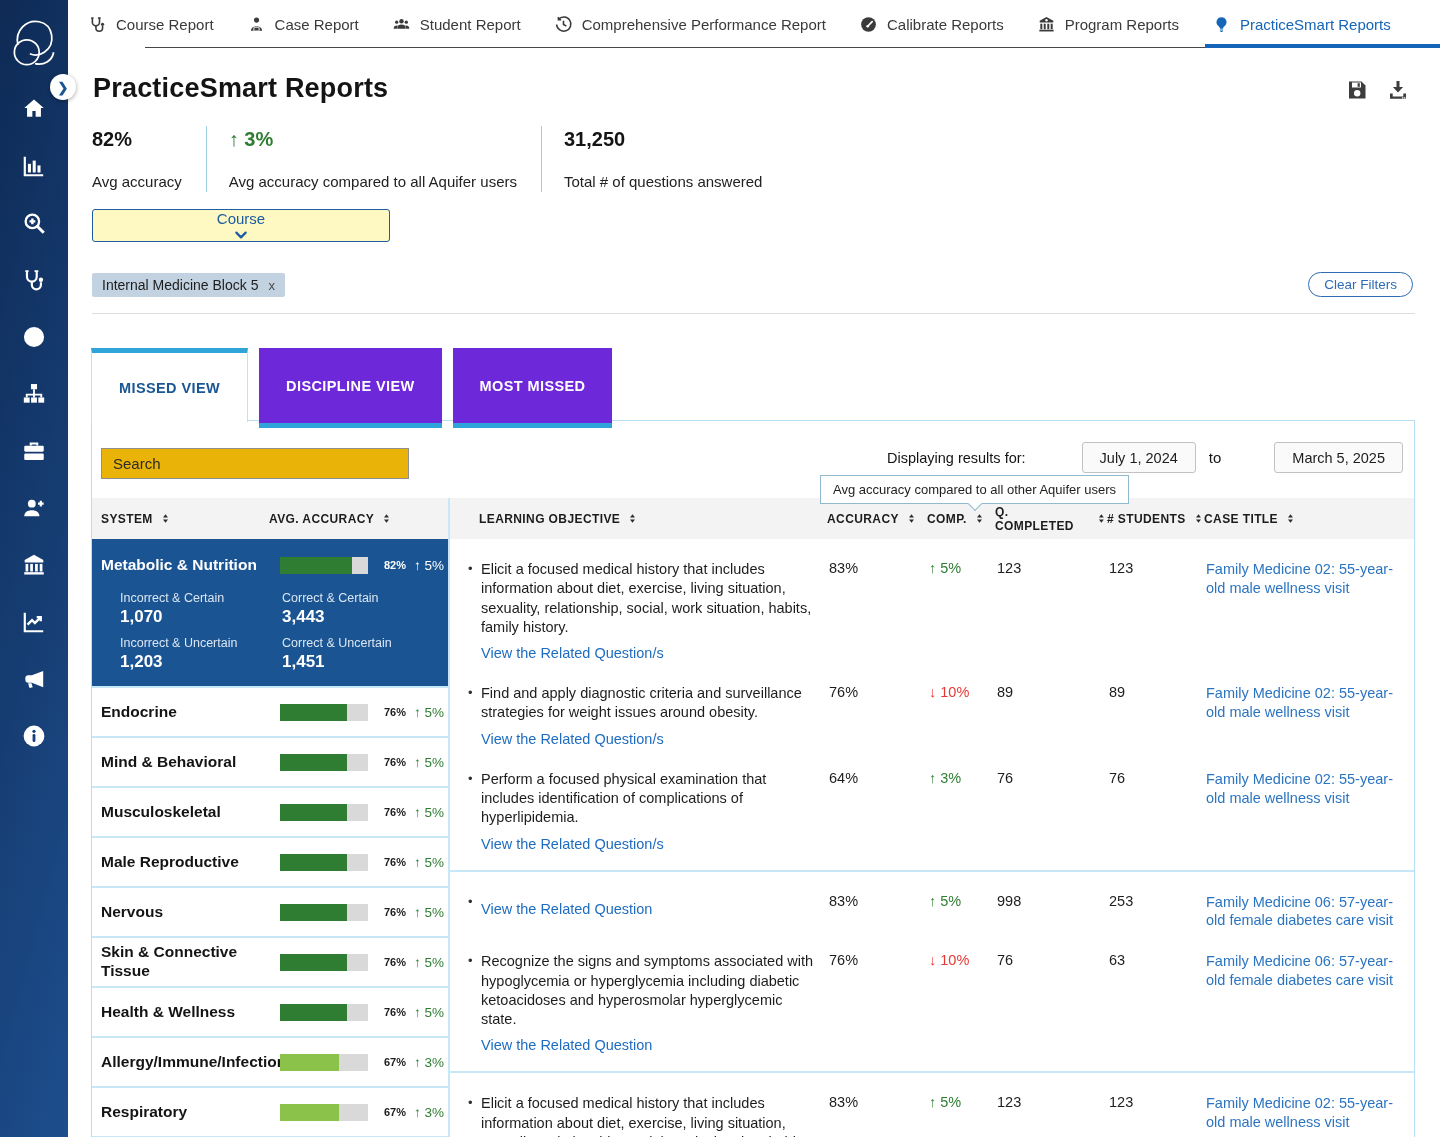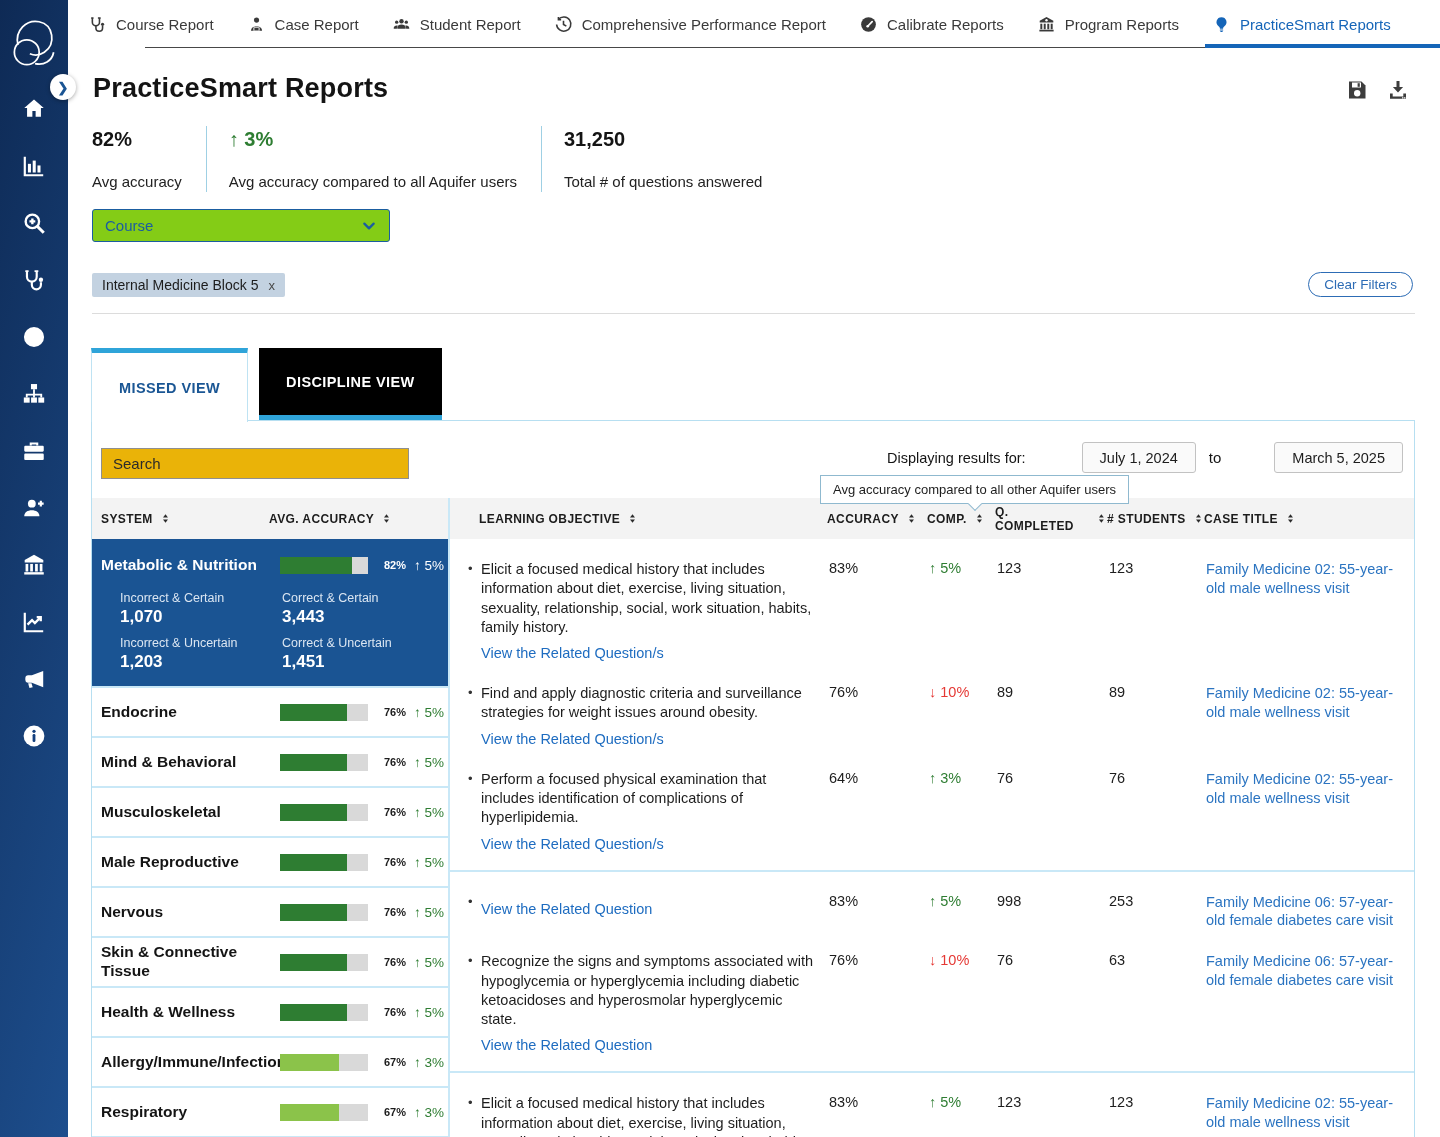--- a/index.html
+++ b/index.html
@@ -35,39 +35,39 @@
 
   .stats-row { position:absolute; left:92px; top:126px; display:flex; }
   .stat { padding:2px 24px 2px 0; margin-right:22px; border-right:1px solid #9fd0e4; }
   .stat:last-child { border-right:none; }
   .stat-value { font-size:20px; font-weight:bold; color:#141414; }
   .stat-value.up { color:#2e7d32; }
   .stat-label { font-size:15px; color:#222; margin-top:22px; }
 
   
   .course-select { position:absolute; left:92px; top:209px; width:298px; height:33px; border:1.5px solid #1b5da0;
-    border-radius:3px; background:#84cc16; display:flex; align-items:center; justify-content:space-between;
-    padding:0 12px; cursor:pointer; }
+    border-radius:3px; background:#fef9c3; display:flex; align-items:center; justify-content:space-between;
+    padding:0 12px; cursor:pointer;flex-direction:column; }
   .course-select span { font-size:15px; color:#1b5da0; }
   .course-select .icon { width:16px; height:16px; color:#1b5da0; }
 
   .chip { position:absolute; left:92px; top:273px; height:24px; background:#c3d2e1; border-radius:2px;
     display:flex; align-items:center; padding:0 10px; gap:10px; }
   .chip-label { font-size:14px; color:#1d1d1d; }
   .chip-x { font-size:13px; color:#4a4a4a; cursor:pointer; }
   .clear-filters { position:absolute; right:27px; top:272px; height:25px; padding:0 15px; border-radius:13px;
     border:1px solid #2d6cb5; background:#fff; color:#2d6cb5; font-size:13.5px; cursor:pointer;
     font-family:inherit; }
   .rule { position:absolute; left:92px; right:25px; top:313px; height:1px; background:#dcdcdc; }
 
   
   .tabs { position:absolute; left:91px; top:348px; display:flex; gap:11px; z-index:6; }
-  .tab { height:72px; display:flex; align-items:center; justify-content:center; padding:0 27px;
+  .tab { height:80px; display:flex; align-items:center; justify-content:center; padding:0 27px;
     font-size:14.5px; font-weight:bold; letter-spacing:.4px; cursor:pointer;
-    background:#000000; color:#fff; border-bottom:5px solid #2fa4d9; min-width:146px; }
+    background:#6d28d9; color:#fff; border-bottom:5px solid #2fa4d9; min-width:146px; }
   .tab.active { background:#fff; color:#1a5694; border-bottom:none; border-top:5px solid #2fa4d9;
     border-left:1px solid #bfe3f3; border-right:1px solid #bfe3f3; height:74px; margin-bottom:-2px; }
 
   
   .panel { position:absolute; left:91px; top:420px; width:1324px; bottom:0;
     border:1px solid #b7dff1; border-bottom:none; background:#fff; z-index:5; }
   .search-input { position:absolute; left:9px; top:27px; width:308px; height:31px; border:1px solid #8f8f8f;
     background:#eab308; font-size:15px; padding:0 11px; color:#222; font-family:inherit; }
   .search-input::placeholder { color:#2b2b2b; opacity:1; }
   .date-range { position:absolute; right:11px; top:21px; height:31px; display:flex; align-items:center; gap:13px; }
@@ -374,20 +374,23 @@
   <button class="clear-filters">Clear Filters</button>
   <div class="rule"></div>
 
   <div class="tabs" id="tabs">
       <div class="tab active">
         <span>MISSED VIEW</span>
       </div>
       <div class="tab">
         <span>DISCIPLINE VIEW</span>
       </div>
+      <div class="tab">
+        <span>MOST MISSED</span>
+      </div>
     </div>
 
   <section class="panel">
     <input class="search-input" placeholder="Search" style="">
     <div class="date-range">
       <span class="date-label">Displaying results for:</span>
       <button class="date-btn">July 1, 2024</button>
       <span class="to-word">to</span>
       <button class="date-btn">March 5, 2025</button>
     </div>

